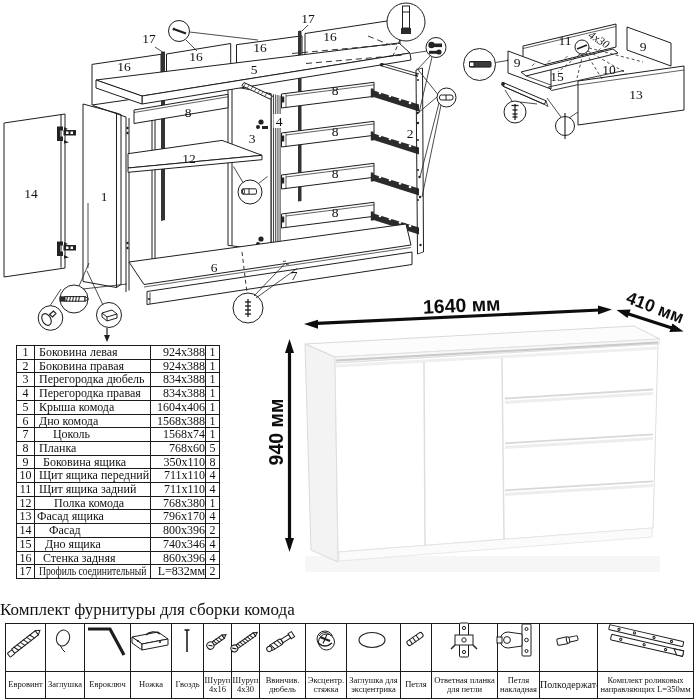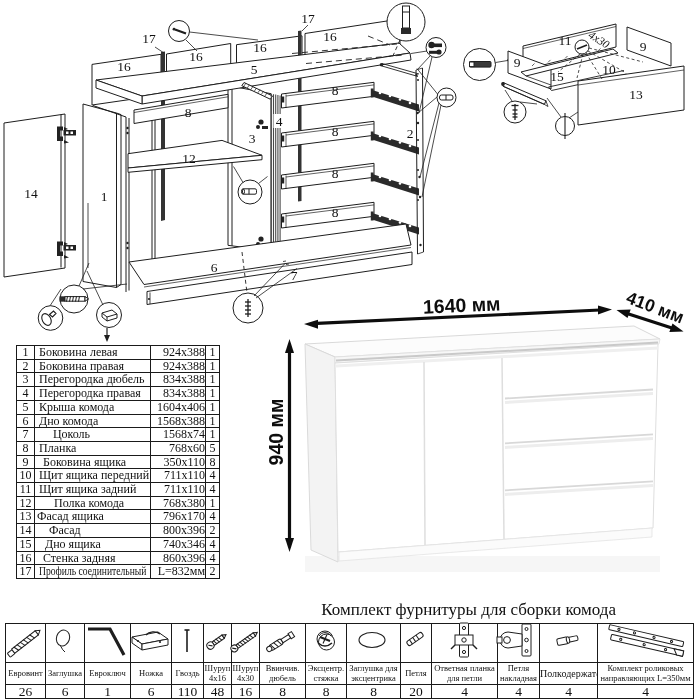--- a/index.html
+++ b/index.html
@@ -11,21 +11,21 @@
   #parts td{border:1px solid #1a1a1a;padding:0;font-size:12px;line-height:12.7px;white-space:nowrap;overflow:hidden;color:#111;}
   #parts td.n{text-align:center;}
   #parts td.nm{padding-left:4px;}
   #parts td.sz{text-align:right;}
   
   #hw{position:absolute;left:5px;top:623px;width:688px;height:76px;font-family:"Liberation Serif",serif;}
   #hw td{border:1px solid #1a1a1a;padding:0;text-align:center;color:#111;overflow:hidden;}
   #hw tr.icons td{height:38px;}
   #hw tr.lbl td{height:21px;font-size:8.5px;line-height:9.3px;}
   #hw tr.num td{height:13px;font-size:13.5px;line-height:13px;}
-  #title{position:absolute;left:0;top:600px;width:616px;text-align:right;font-size:17px;color:#111;font-family:"Liberation Serif",serif;}
+  #title{position:absolute;left:0;top:600px;width:616px;text-align:left;font-size:17px;color:#111;font-family:"Liberation Serif",serif;}
 </style>
 </head>
 <body>
 <div id="page">
 
 <div id="title">Комплект фурнитуры для сборки комода</div>
 
 <table id="parts">
 <colgroup>
         <col style="width:18px">
@@ -184,37 +184,20 @@
           <td>Шуруп 4х16</td>
           <td>Шуруп 4х30</td>
           <td>Ввинчив. дюбель</td>
           <td>Эксцентр. стяжка</td>
           <td>Заглушка для эксцентрика</td>
           <td>Петля</td>
           <td>Ответная планка для петли</td>
           <td>Петля накладная</td>
           <td style="font-size:10px">Полкодержатель</td>
           <td>Комплект роликовых направляющих L=350мм</td>
-</tr>
-<tr class="num">
-<td>26</td>
-          <td>6</td>
-          <td>1</td>
-          <td>6</td>
-          <td>110</td>
-          <td>48</td>
-          <td>16</td>
-          <td>8</td>
-          <td>8</td>
-          <td>8</td>
-          <td>20</td>
-          <td>4</td>
-          <td>4</td>
-          <td>4</td>
-          <td>4</td>
 </tr>
 </tbody>
     </table>
 
 <svg id="main" width="694" height="700" viewBox="0 0 694 700">
 <g id="diagram" stroke="#1e1e1e" stroke-width="1" fill="none" font-family="Liberation Serif, serif" font-size="13.5px">
 
   <polygon points="4,123 65,114 65,268 4,277" fill="#ffffff"></polygon>
   <line x1="61" y1="114.6" x2="61" y2="267.5"></line>
 

